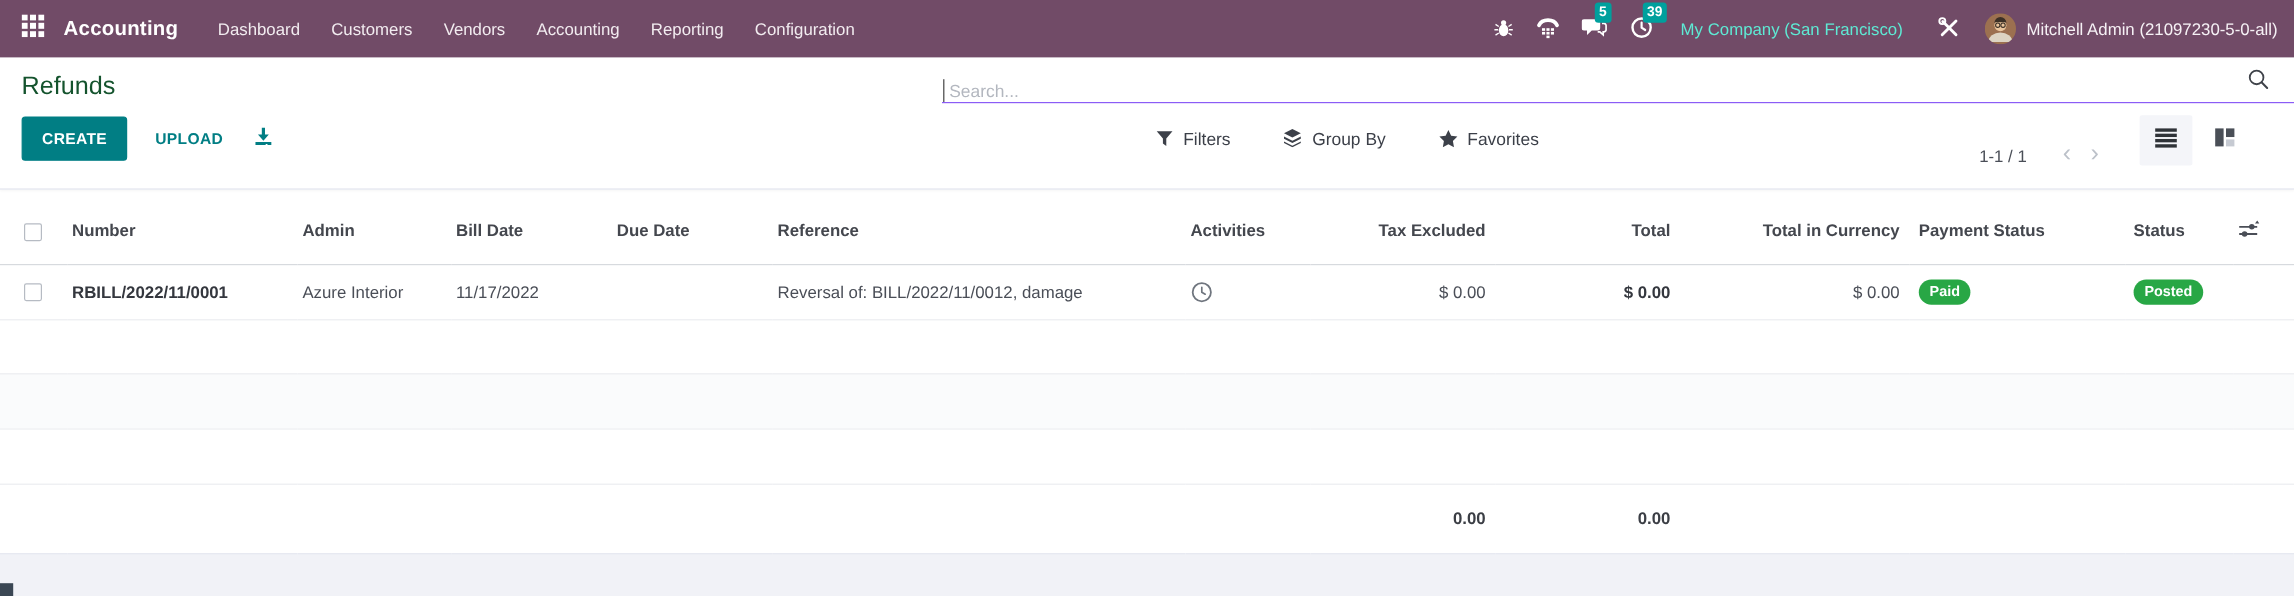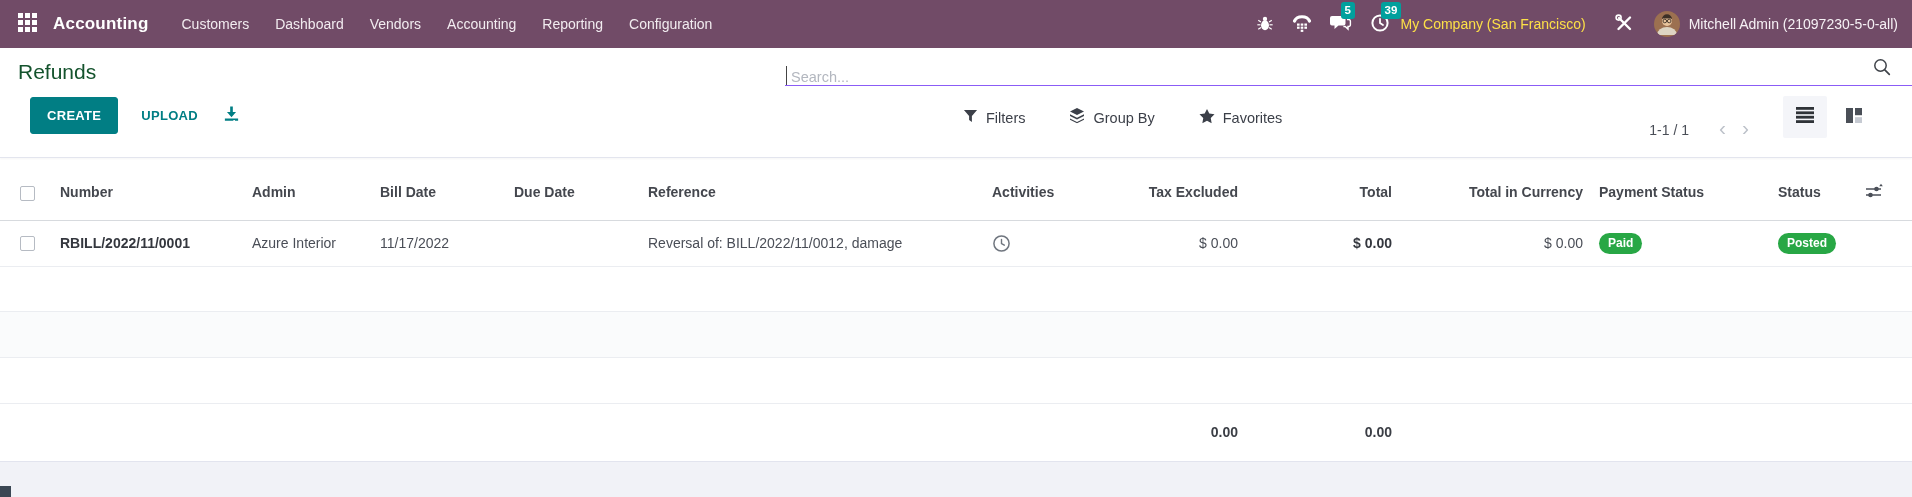--- a/index.html
+++ b/index.html
@@ -22,39 +22,39 @@
   .brand { font-size:17px; font-weight:700; margin:0 20px 0 10px; letter-spacing:.2px; cursor:pointer; }
   .menu { display:flex; align-items:center; }
   .menu-item { padding:0 13px; font-size:14px; color:#f2ecf0; cursor:pointer; line-height:48px; }
   .tb-right { display:flex; align-items:center; font-size:14px; }
   .icon-btn { position:relative; padding:2px 9px; display:flex; align-items:center; cursor:pointer; }
   .tb-badge {
     position:absolute; top:-9px; left:20px; background:#00a09d; color:#fff;
     border-radius:3px; font-size:11.5px; font-weight:700; line-height:1;
     padding:3px 4px; min-width:9px; text-align:center;
   }
-  .company-name { margin:0 18px 0 2px; color:#fde047; cursor:pointer; white-space:nowrap; }
+  .company-name { margin:0 18px 0 14px; color:#5eead4; cursor:pointer; white-space:nowrap; }
   .tools-btn { padding:2px 10px; display:flex; cursor:pointer; }
   .user-block { display:flex; align-items:center; margin-left:10px; cursor:pointer; }
   .avatar { width:26px; height:26px; border-radius:50%; overflow:hidden; flex:0 0 auto; }
   .user-name { margin-left:9px; color:#f6f1f5; white-space:nowrap; }
 
   
   .control-panel {
     position:relative; height:110px; background:#fff;
     border-bottom:1px solid #e3e5ee;
     box-shadow:0 1px 2px rgba(0,0,0,.04);
   }
   .cp-left { position:absolute; left:18px; top:8px; }
   .page-title { font-size:21px; font-weight:400; color:#14532d; margin:4px 0 13px 0; }
   .cp-buttons { display:flex; align-items:center; }
   .btn-create {
     background:#017e84; color:#fff; border:1px solid #017e84; border-radius:3px;
     font-family:inherit; font-size:13px; font-weight:700; letter-spacing:.3px;
-    padding:10px 16px; cursor:pointer;margin-left:12px;
+    padding:10px 16px; cursor:pointer;
   }
   .btn-upload {
     background:none; border:none; color:#017e84; font-family:inherit;
     font-size:13px; font-weight:700; letter-spacing:.3px; margin-left:17px; cursor:pointer;
   }
   .dl-btn { margin-left:19px; display:flex; cursor:pointer; }
 
   .cp-right { position:absolute; left:785px; right:0; top:0; }
   .search-row {
     height:38px; border-bottom:1px solid #8b5cf6;
@@ -124,22 +124,22 @@
               <rect x="14" y="7" width="5" height="5"></rect>
           <rect x="0" y="14" width="5" height="5"></rect>
               <rect x="7" y="14" width="5" height="5"></rect>
               <rect x="14" y="14" width="5" height="5"></rect>
         </g>
           </svg>
       </span>
     </span>
     <span class="brand">Accounting</span>
     <nav class="menu">
+      <span class="menu-item">Dashboard</span>
       <span class="menu-item">Customers</span>
-      <span class="menu-item">Dashboard</span>
       <span class="menu-item">Vendors</span>
       <span class="menu-item">Accounting</span>
       <span class="menu-item">Reporting</span>
       <span class="menu-item">Configuration</span>
     </nav>
   </div>
 
   <div class="tb-right">
     <span class="icon-btn">
       <span>

